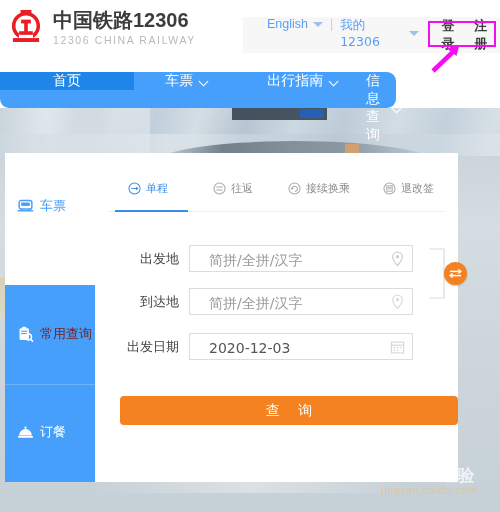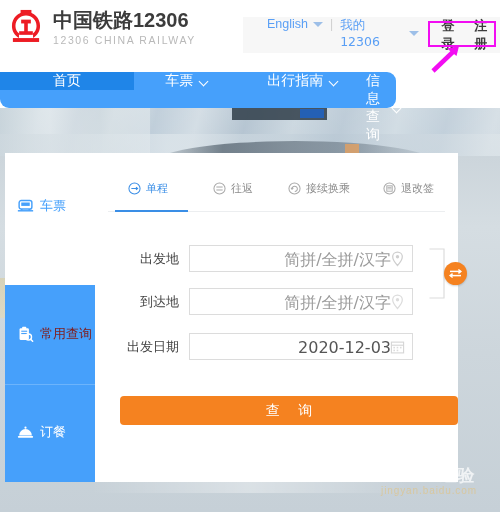--- a/index.html
+++ b/index.html
@@ -110,23 +110,23 @@
        font-size:11px;color:#8d8d8d;font-family:"DejaVu Sans","Liberation Sans",sans-serif;}
   .tab.active{color:#3a8ee6;}
   .tab-ico{width:13px;height:13px;margin-right:5px;flex:none;display:block;}
   .tab-underline{position:absolute;left:20px;top:57px;width:73px;height:2px;background:#3a8ee6;}
 
   .frow{position:absolute;left:0;width:363px;display:flex;align-items:center;}
   .flabel{width:84px;text-align:right;font-size:13px;color:#444;
           font-family:"DejaVu Sans","Liberation Sans",sans-serif;}
   .finput{position:relative;margin-left:10px;width:224px;height:27px;
           border:1px solid #dcdcdc;box-sizing:border-box;background:#fff;}
-  .finput input{position:absolute;left:9px;top:0;width:190px;height:25px;border:0;outline:0;
-    background:transparent;font-size:16px;color:#555;
-    font-family:"DejaVu Sans","Liberation Sans",sans-serif;text-align:right;}
+  .finput input{position:absolute;left:17px;top:0;width:190px;height:25px;border:0;outline:0;
+    background:transparent;font-size:14px;color:#555;
+    font-family:"DejaVu Sans","Liberation Sans",sans-serif;}
   .finput input::placeholder{color:#9b9b9b;opacity:1;}
   .fico{position:absolute;right:7px;top:5px;width:15px;height:16px;}
 
   .bracket{position:absolute;left:429px;top:246px;width:17px;height:55px;}
   .swapbtn{position:absolute;left:444px;top:262px;width:23px;height:23px;border-radius:50%;
            background:#f58220;cursor:pointer;display:flex;align-items:center;justify-content:center;
            box-shadow:0 1px 2px rgba(0,0,0,.18);}
 
   .searchbtn{position:absolute;left:120px;top:396px;width:338px;height:29px;background:#f58220;
              border-radius:4px;color:#fff;font-size:14px;letter-spacing:7px;text-indent:7px;

